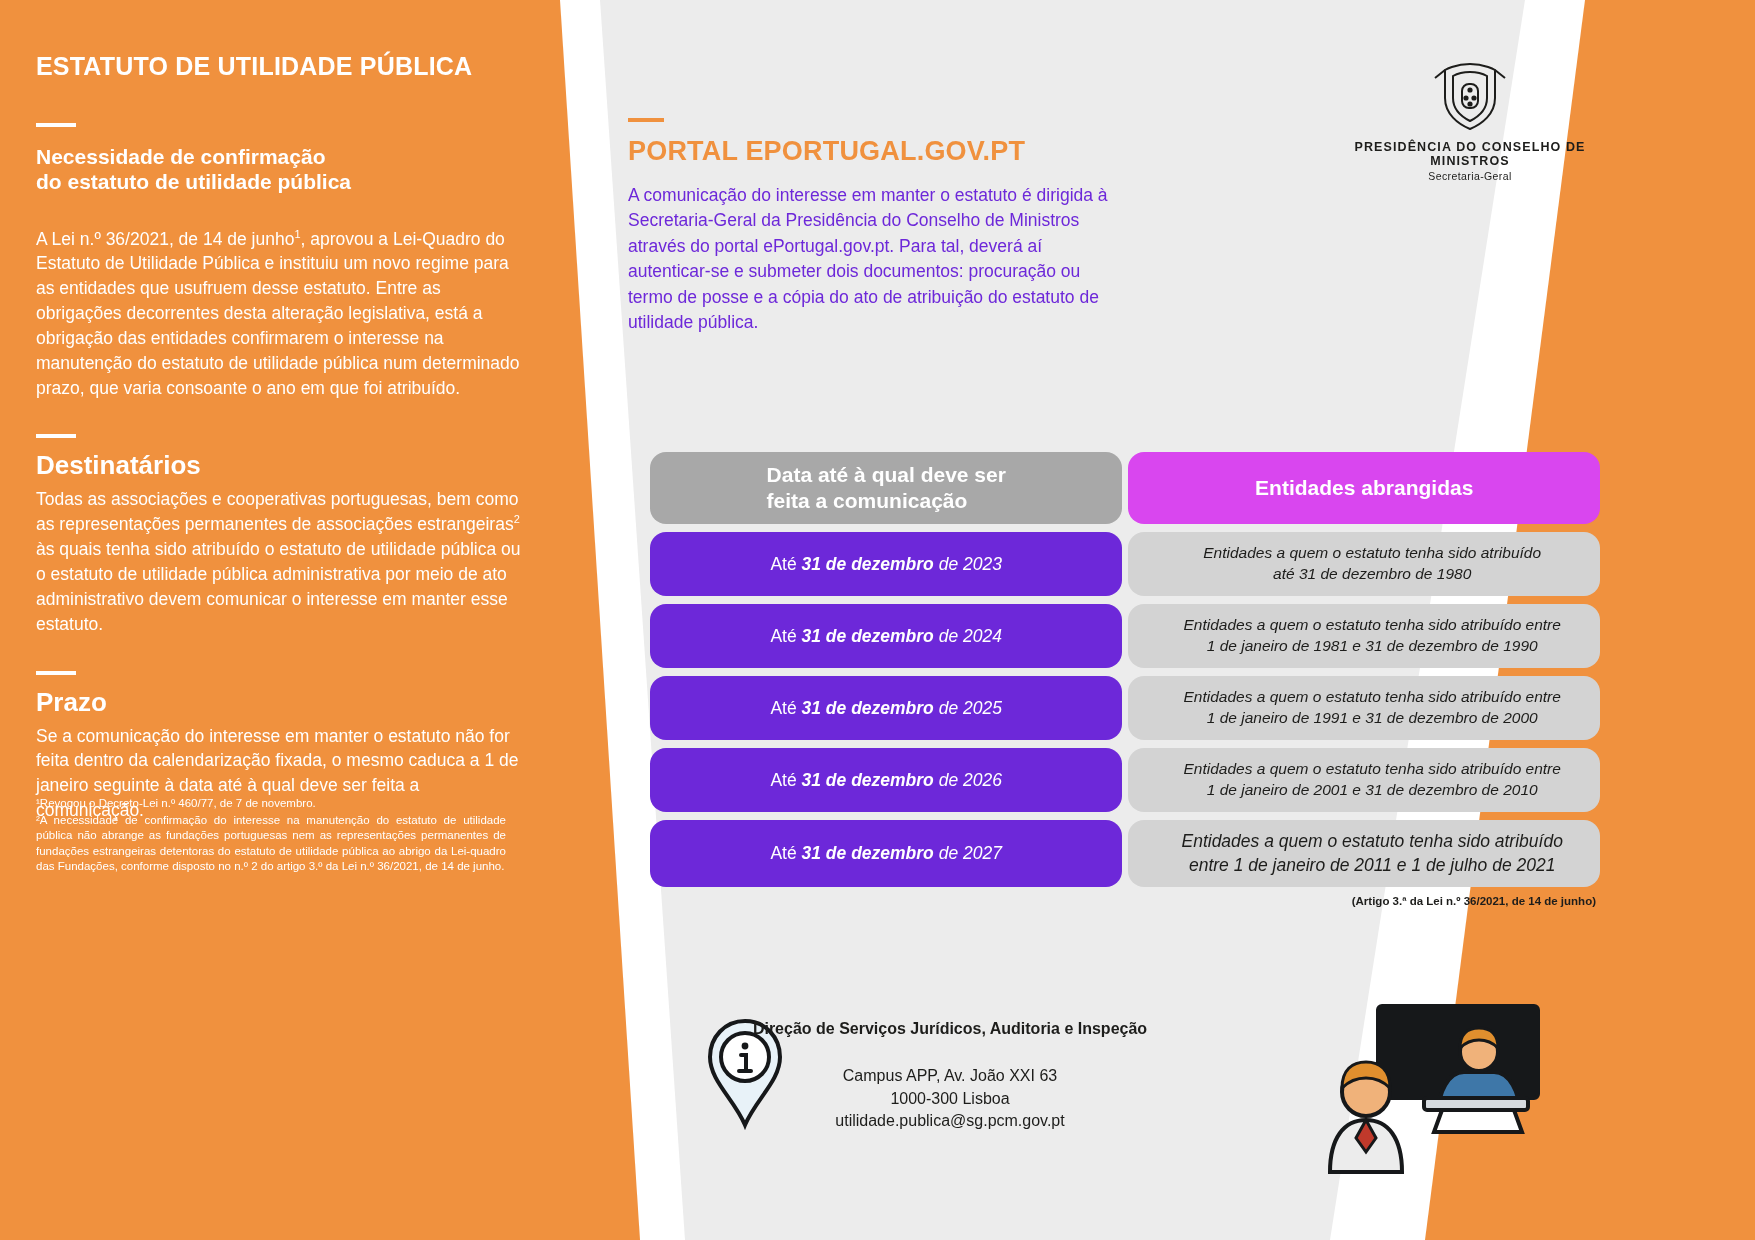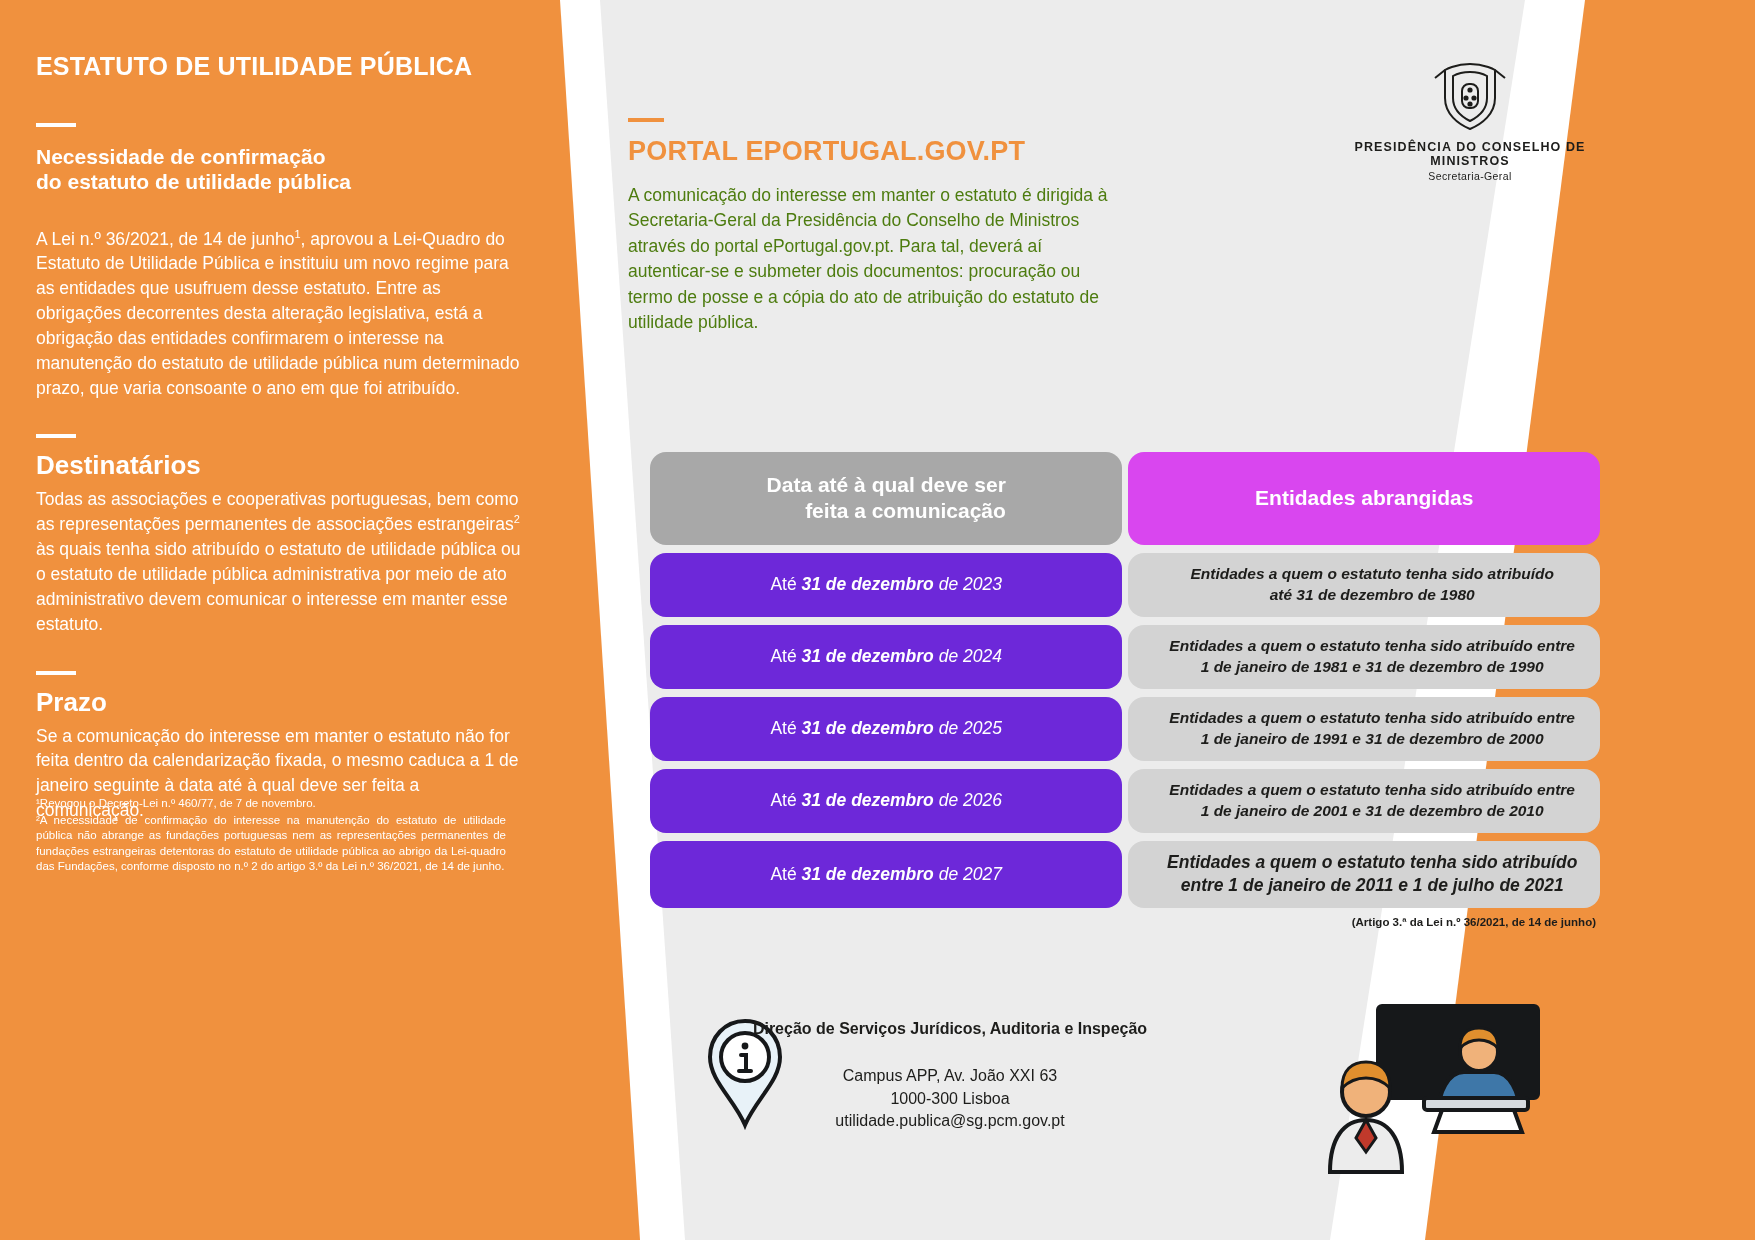--- a/index.html
+++ b/index.html
@@ -121,21 +121,21 @@
     margin: 118px 0 14px 0;
   }
   .mid-title {
     color: #F0913E;
     font-size: 27px;
     font-weight: bold;
     margin: 0 0 16px 0;
     letter-spacing: .2px;
   }
   .mid-body {
-    color: #4d7c0f;
+    color: #6d28d9;
     font-size: 17.5px;
     line-height: 1.45;
     margin: 0;
     width: 500px;
   }
 
   
   .logo-box {
     position: absolute;
     top: 60px; left: 1320px;
@@ -153,23 +153,23 @@
     position: absolute;
     top: 452px; left: 650px;
     width: 950px;
     z-index: 11;
   }
   .trow { display: flex; margin-bottom: 8px; }
   .cell-l {
     width: 478px;
     border-radius: 16px;
     display: flex; align-items: center; justify-content: center;
-    text-align: right;
+    text-align: left;
     color: #ffffff;
-    padding: 20px 14px;
+    padding: 0 14px;
   }
   .cell-r {
     width: 477px;
     margin-left: 6px;
     border-radius: 16px;
     display: flex; align-items: center; justify-content: center;
     text-align: center;
     color: #1d1d1b;
     padding: 10px 16px;
   }
@@ -188,21 +188,21 @@
     font-size: 17.5px;
     min-height: 64px;
     font-style: normal;
   }
   .drow .cell-r {
     background: #D3D3D3;
     font-size: 15.5px;
     line-height: 1.35;
     min-height: 64px;
     font-style: italic;
-    font-weight: bold;
+    font-weight: normal;
     padding-left: 32px;
   }
   .drow.big .cell-r { font-size: 17.5px; }
   .it { font-style: italic; }
   .bi { font-style: italic; font-weight: bold; }
   .src-note {
     text-align: right;
     font-size: 11.5px;
     font-weight: bold;
     color: #1d1d1b;

